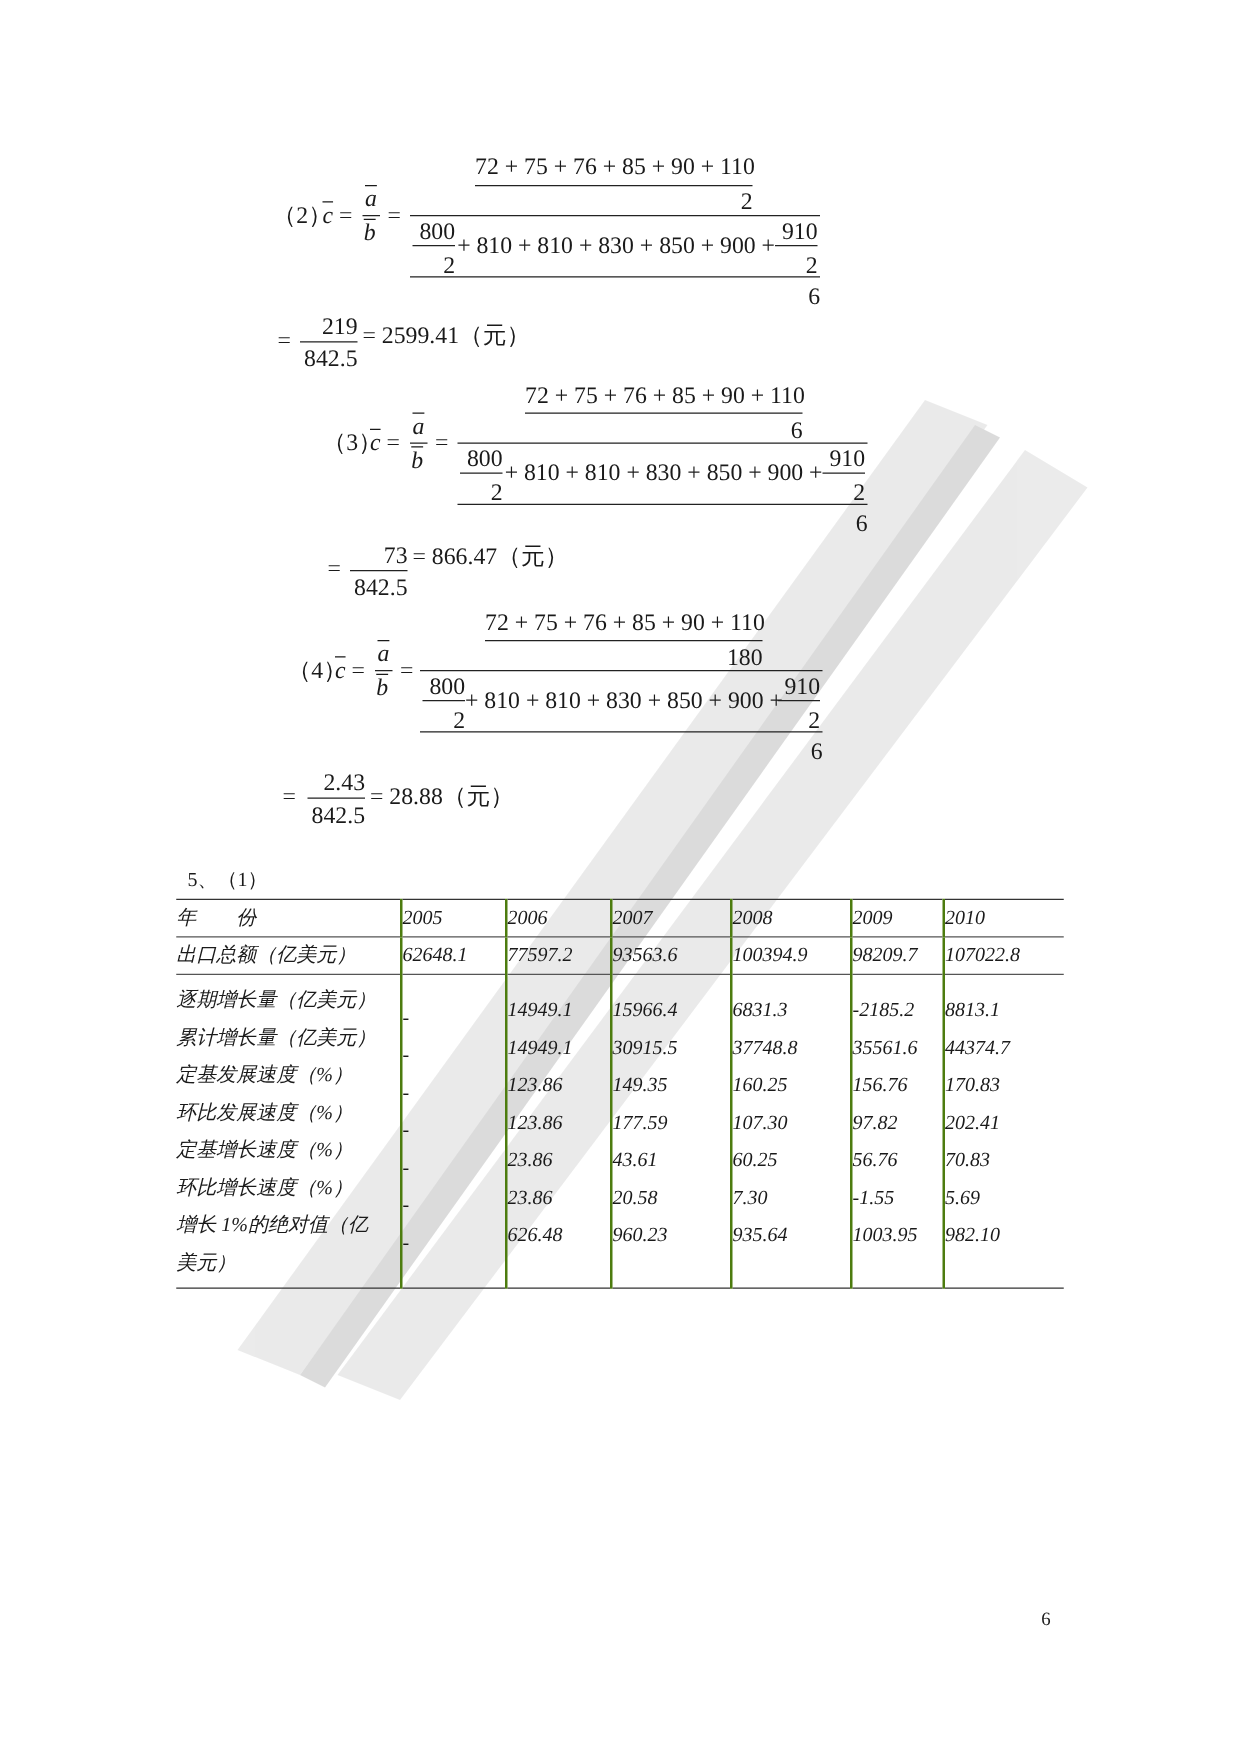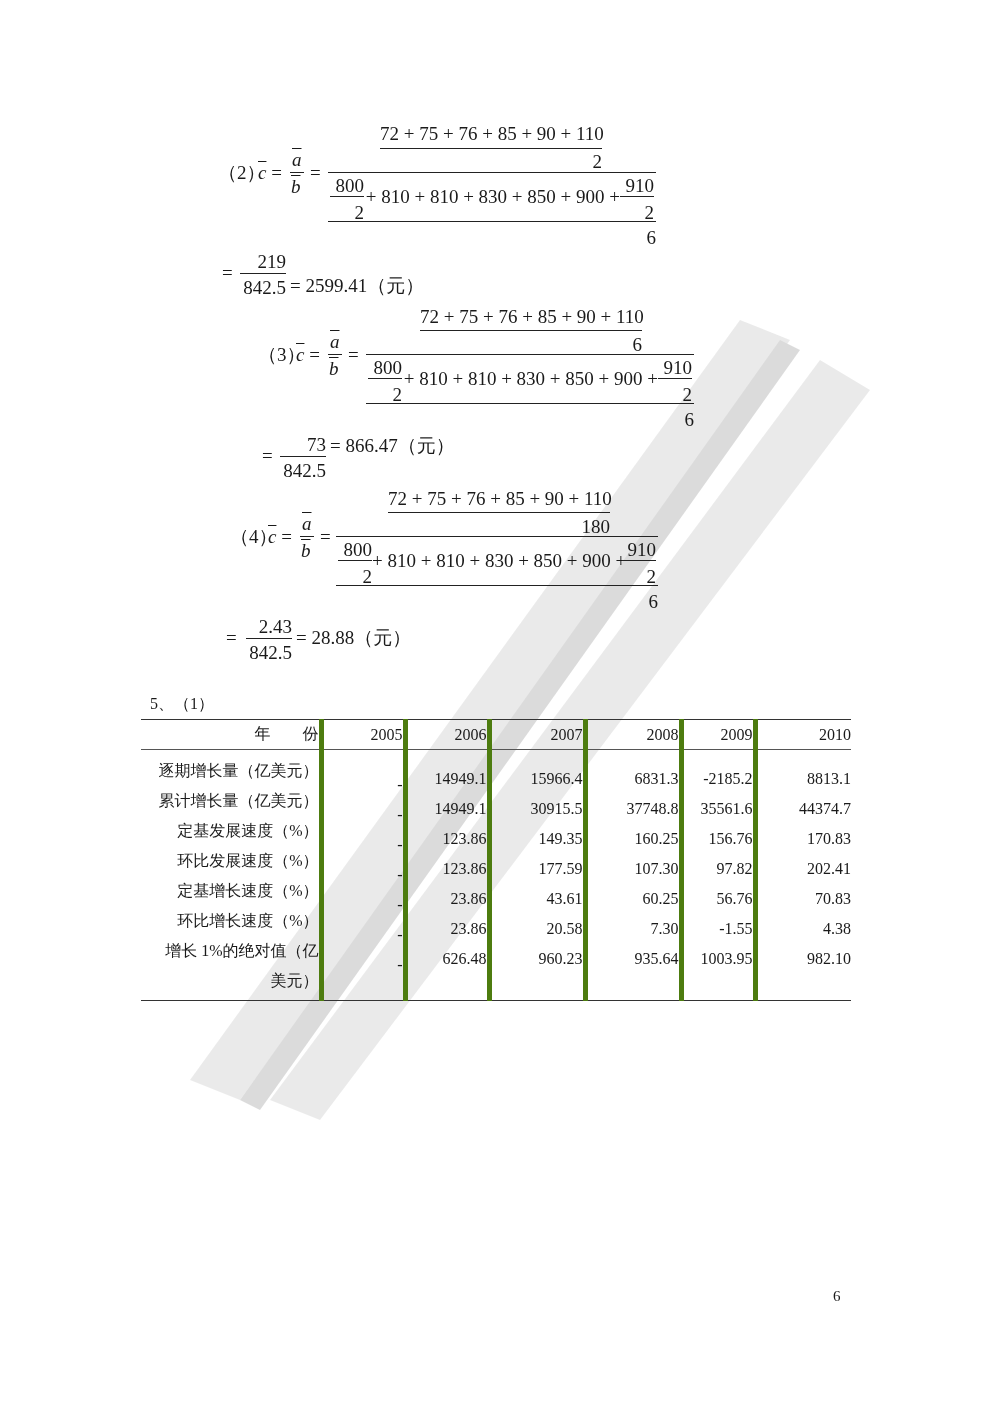--- a/index.html
+++ b/index.html
@@ -17,24 +17,24 @@
   .eq .lbl { position: absolute; white-space: nowrap; }
   .fr { position: absolute; text-align: right; white-space: nowrap; }
   .bar { position: absolute; height: 1px; background: #222; }
   .ital { font-style: italic; }
   .ovl { text-decoration: overline; }
   .section { position: absolute; left: 150px; top: 694px; font-size: 16px; }
   table.data {
     position: absolute; left: 141px; top: 719px; width: 710px;
     border-collapse: collapse; font-size: 16px;
   }
-  table.data td { text-align: right; padding: 0; height: 29px; }
+  table.data td { text-align: left; padding: 0; height: 29px; font-style: italic; }
   table.data tr.top td { border-top: 1.5px solid #333; }
   table.data tr.sep td { border-bottom: 1px solid #555; }
-  table.data td.v { border-left: 5px solid #4d7c0f; }
+  table.data td.v { border-left: 2px solid #4d7c0f; }
   table.data tr.last td { border-bottom: 1.5px solid #333; }
   .stack div { height: 30px; line-height: 30px; white-space: nowrap; }
   .pageno { position: absolute; left: 833px; top: 1288px; font-size: 15px; }
 </style>
 </head>
 <body>
 
 <svg class="watermark" viewBox="0 0 700 820">
   <g fill="#e4e4e4" opacity="0.75">
     <polygon points="560,20 610,40 60,800 10,780"></polygon>
@@ -60,21 +60,21 @@
   <div class="fr" style="left:364px;top:187px;width:256px;">+ 810 + 810 + 830 + 850 + 900 +</div>
   <div class="fr" style="left:620px;top:176px;width:34px;">910</div>
   <div class="bar" style="left:620px;top:196px;width:34px;"></div>
   <div class="fr" style="left:620px;top:203px;width:34px;">2</div>
   <div class="bar" style="left:328px;top:221px;width:328px;"></div>
   <div class="fr" style="left:328px;top:228px;width:328px;">6</div>
   <span class="lbl" style="left:222px;top:263px;">=</span>
   <div class="fr" style="left:240px;top:252px;width:46px;">219</div>
   <div class="bar" style="left:240px;top:273px;width:46px;"></div>
   <div class="fr" style="left:240px;top:278px;width:46px;">842.5</div>
-  <span class="lbl" style="left:290px;top:276px;">= 2599.41（元）</span>
+  <span class="lbl" style="left:290px;top:259px;">= 2599.41（元）</span>
 </div>
 
 <div class="eq" style="left:0;top:0;">
   <span class="lbl" style="left:258px;top:345px;">（3）</span>
   <span class="lbl" style="left:296px;top:345px;"><span class="ital ovl">c</span> = </span>
   <span class="lbl" style="left:330px;top:332px;"><span class="ital ovl">a</span></span>
   <div class="bar" style="left:328px;top:354px;width:14px;"></div>
   <span class="lbl" style="left:329px;top:359px;"><span class="ital ovl">b</span></span>
   <span class="lbl" style="left:348px;top:345px;">=</span>
   <div class="fr" style="left:420px;top:307px;width:222px;">72 + 75 + 76 + 85 + 90 + 110</div>
@@ -139,20 +139,29 @@
   <tbody>
       <tr class="top sep">
     <td>年　　份</td>
     <td class="v">2005</td>
     <td class="v">2006</td>
     <td class="v">2007</td>
     <td class="v">2008</td>
     <td class="v">2009</td>
     <td class="v">2010</td>
   </tr>
+  <tr class="sep">
+    <td>出口总额（亿美元）</td>
+    <td class="v">62648.1</td>
+    <td class="v">77597.2</td>
+    <td class="v">93563.6</td>
+    <td class="v">100394.9</td>
+    <td class="v">98209.7</td>
+    <td class="v">107022.8</td>
+  </tr>
   <tr class="last">
     <td style="vertical-align:top;padding:6px 0 4px;">
       <div class="stack">
         <div>逐期增长量（亿美元）</div>
         <div>累计增长量（亿美元）</div>
         <div>定基发展速度（%）</div>
         <div>环比发展速度（%）</div>
         <div>定基增长速度（%）</div>
         <div>环比增长速度（%）</div>
         <div>增长 1%的绝对值（亿</div>
@@ -214,21 +223,21 @@
             <div>1003.95</div>
       </div>
     </td>
     <td class="v" style="vertical-align:top;padding:14px 0 4px;">
       <div class="stack">
         <div>8813.1</div>
             <div>44374.7</div>
             <div>170.83</div>
             <div>202.41</div>
             <div>70.83</div>
-            <div>4.38</div>
+            <div>5.69</div>
             <div>982.10</div>
       </div>
     </td>
   </tr>
 </tbody>
   </table>
 
 <div class="pageno">6</div>
 
 </body></html>

